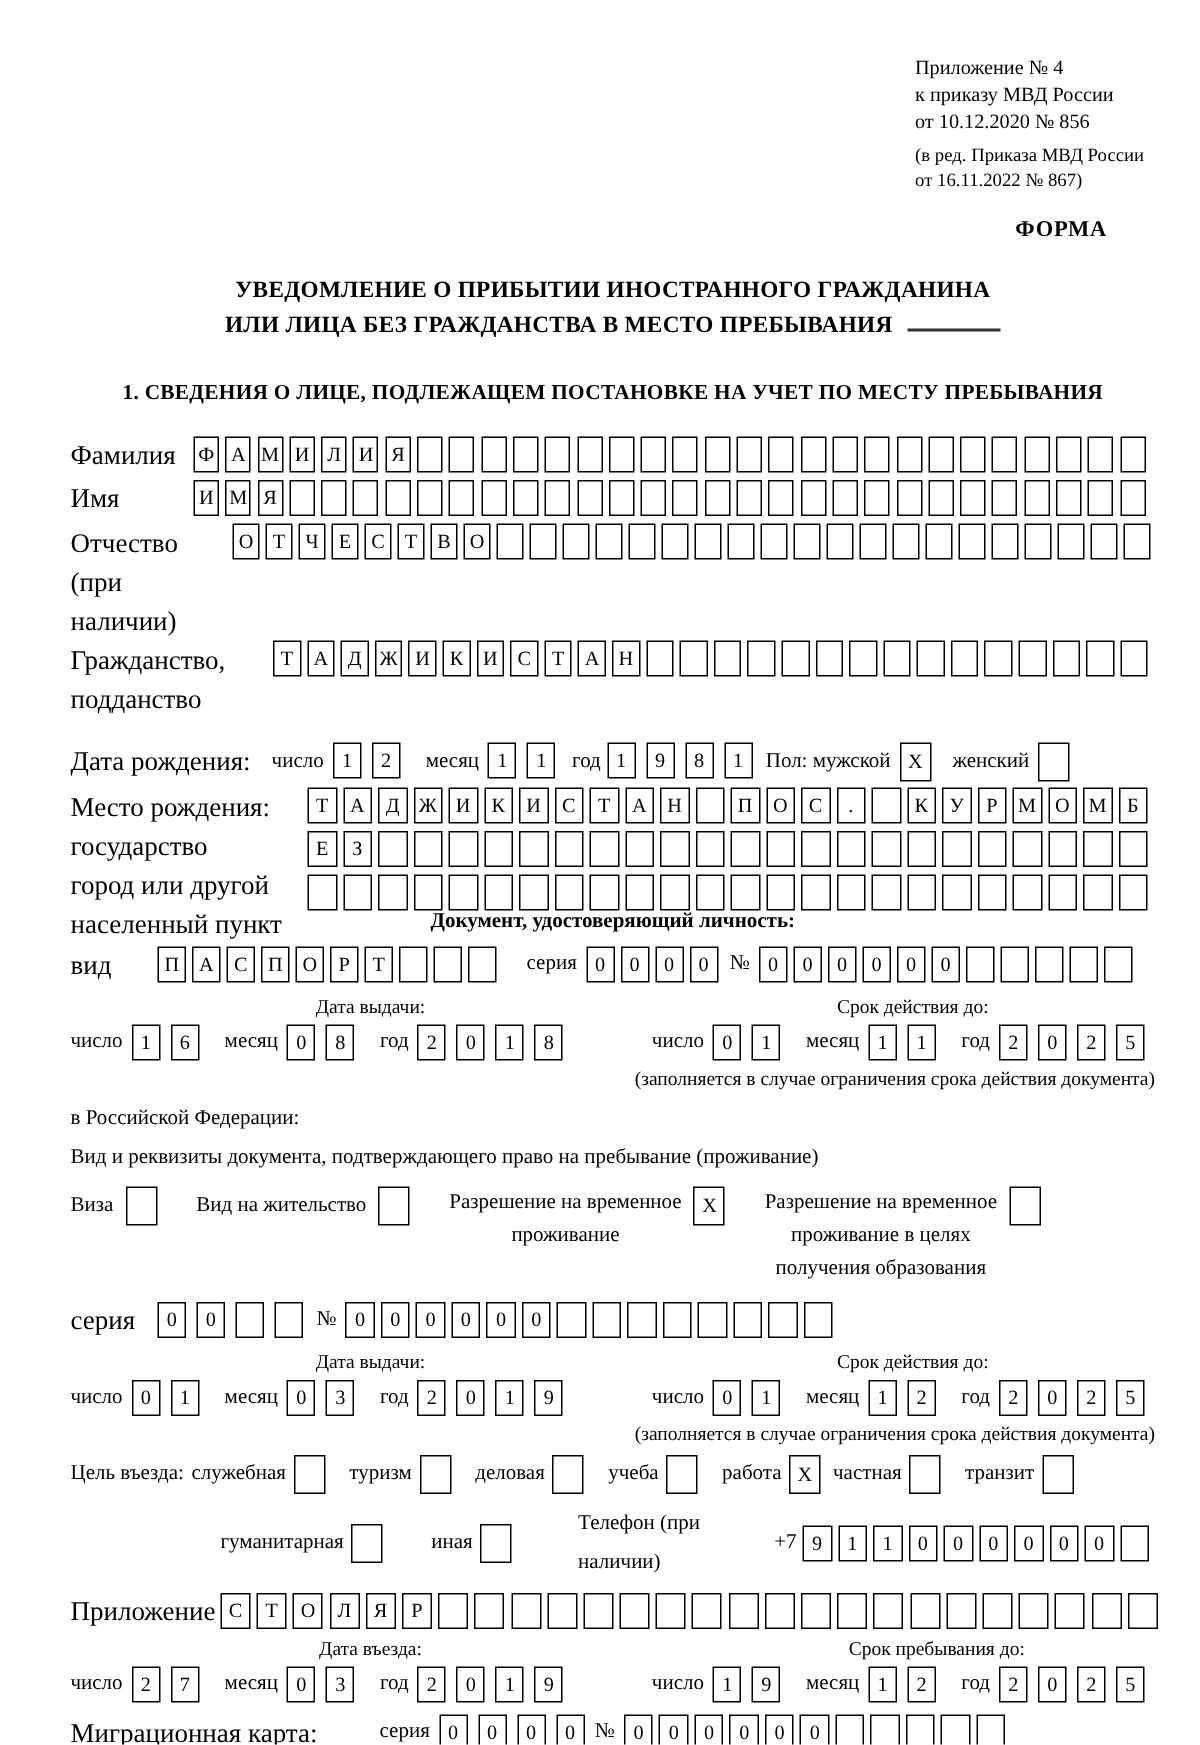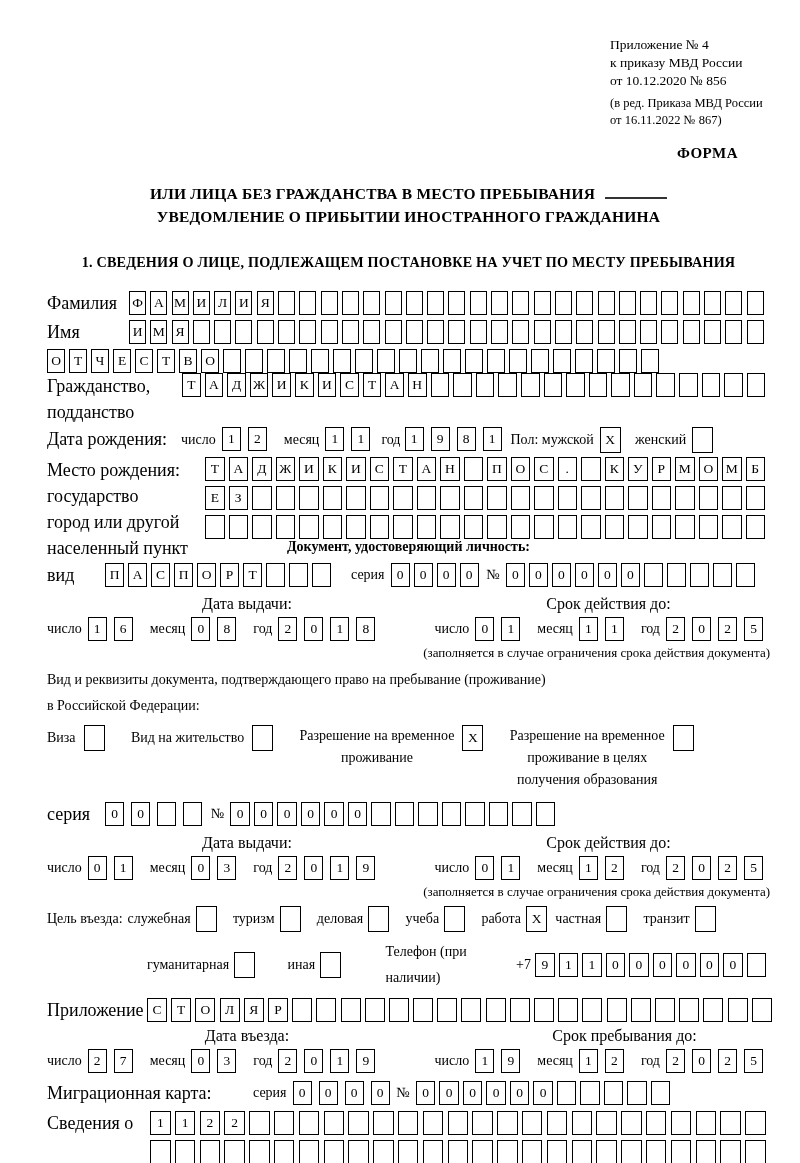--- a/index.html
+++ b/index.html
@@ -41,21 +41,21 @@
   .w135 { width:135px; }
   .w158 { width:158px; }
   .w100 { width:100px; }
   .w103 { width:103px; }
 
   .stack { display:flex; flex-direction:column; }
   .stack .cellrow { margin-bottom:5px; }
 
   .center-h { text-align:center; font-weight:bold; font-size:14px; margin:6px 0 7px 0; }
 
-  .dates-head { display:flex; font-size:16px; margin-top:8px; }
+  .dates-head { display:flex; font-size:13px; margin-top:8px; }
   .dh-left  { width:400px; text-align:center; }
   .dh-right { flex:1; text-align:center; }
   .dates-row { display:flex; align-items:center; margin-top:3px; }
   .dgroup { display:flex; align-items:center; width:400px; }
   .dgroup.right { width:auto; flex:1; padding-left:48px; }
   .dgroup .dlbl:first-child { margin-left:0; }
   .note { text-align:right; font-size:13px; margin-top:4px; margin-bottom:6px; }
 
   .par { font-size:14px; line-height:26px; }
 
@@ -80,22 +80,22 @@
     <div>от 10.12.2020 № 856</div>
     <div class="ref-small">
       <div>(в ред. Приказа МВД России</div>
       <div>от 16.11.2022 № 867)</div>
     </div>
   </div>
 
   <div class="forma">ФОРМА</div>
 
   <div class="title">
+    <div>УВЕДОМЛЕНИЕ О ПРИБЫТИИ ИНОСТРАННОГО ГРАЖДАНИНА</div>
     <div><span>ИЛИ ЛИЦА БЕЗ ГРАЖДАНСТВА В МЕСТО ПРЕБЫВАНИЯ</span><span class="title-blank"></span></div>
-    <div>УВЕДОМЛЕНИЕ О ПРИБЫТИИ ИНОСТРАННОГО ГРАЖДАНИНА</div>
   </div>
 
   <div class="section-h">1. СВЕДЕНИЯ О ЛИЦЕ, ПОДЛЕЖАЩЕМ ПОСТАНОВКЕ НА УЧЕТ ПО МЕСТУ ПРЕБЫВАНИЯ</div>
 
   <div class="row">
     <span class="lab w82">Фамилия</span>
     <span class="cellrow c21">
         <span class="cell">Ф</span>
         <span class="cell">А</span>
         <span class="cell">М</span>
@@ -159,20 +159,24 @@
         <span class="cell"></span>
         <span class="cell"></span>
         <span class="cell"></span>
         <span class="cell"></span>
         <span class="cell"></span>
         <span class="cell"></span>
       </span>
   </div>
 
   <div class="row" style="margin-bottom:0;">
+    <span class="lab multi w108">
+      <span>Отчество</span><br>
+      <span>(при наличии)</span>
+    </span>
     <span class="cellrow c22">
         <span class="cell">О</span>
         <span class="cell">Т</span>
         <span class="cell">Ч</span>
         <span class="cell">Е</span>
         <span class="cell">С</span>
         <span class="cell">Т</span>
         <span class="cell">В</span>
         <span class="cell">О</span>
         <span class="cell"></span>
@@ -191,21 +195,21 @@
         <span class="cell"></span>
         <span class="cell"></span>
         <span class="cell"></span>
         <span class="cell"></span>
         <span class="cell"></span>
         <span class="cell"></span>
         <span class="cell"></span>
       </span>
   </div>
 
-  <div class="row" style="margin-bottom:2px;">
+  <div class="row" style="margin-bottom:16px;">
     <span class="lab multi w135">
       <span>Гражданство,</span><br>
       <span>подданство</span>
     </span>
     <span class="cellrow c226">
         <span class="cell">Т</span>
         <span class="cell">А</span>
         <span class="cell">Д</span>
         <span class="cell">Ж</span>
         <span class="cell">И</span>
@@ -429,22 +433,22 @@
       <span class="cellrow cdate">
           <span class="cell">2</span>
           <span class="cell">0</span>
           <span class="cell">2</span>
           <span class="cell">5</span>
         </span>
     </span>
   </div>
   <div class="note">(заполняется в случае ограничения срока действия документа)</div>
 
+  <div class="par">в Российской Федерации:</div>
   <div class="par">Вид и реквизиты документа, подтверждающего право на пребывание (проживание)</div>
-  <div class="par">в Российской Федерации:</div>
 
   <div class="opts">
     <span class="olabel">Виза</span>
     <span class="cellrow cbx">
         <span class="cell"></span>
       </span>
     <span class="olabel" style="margin-left:22px;">Вид на жительство</span>
     <span class="cellrow cbx">
         <span class="cell"></span>
       </span>

